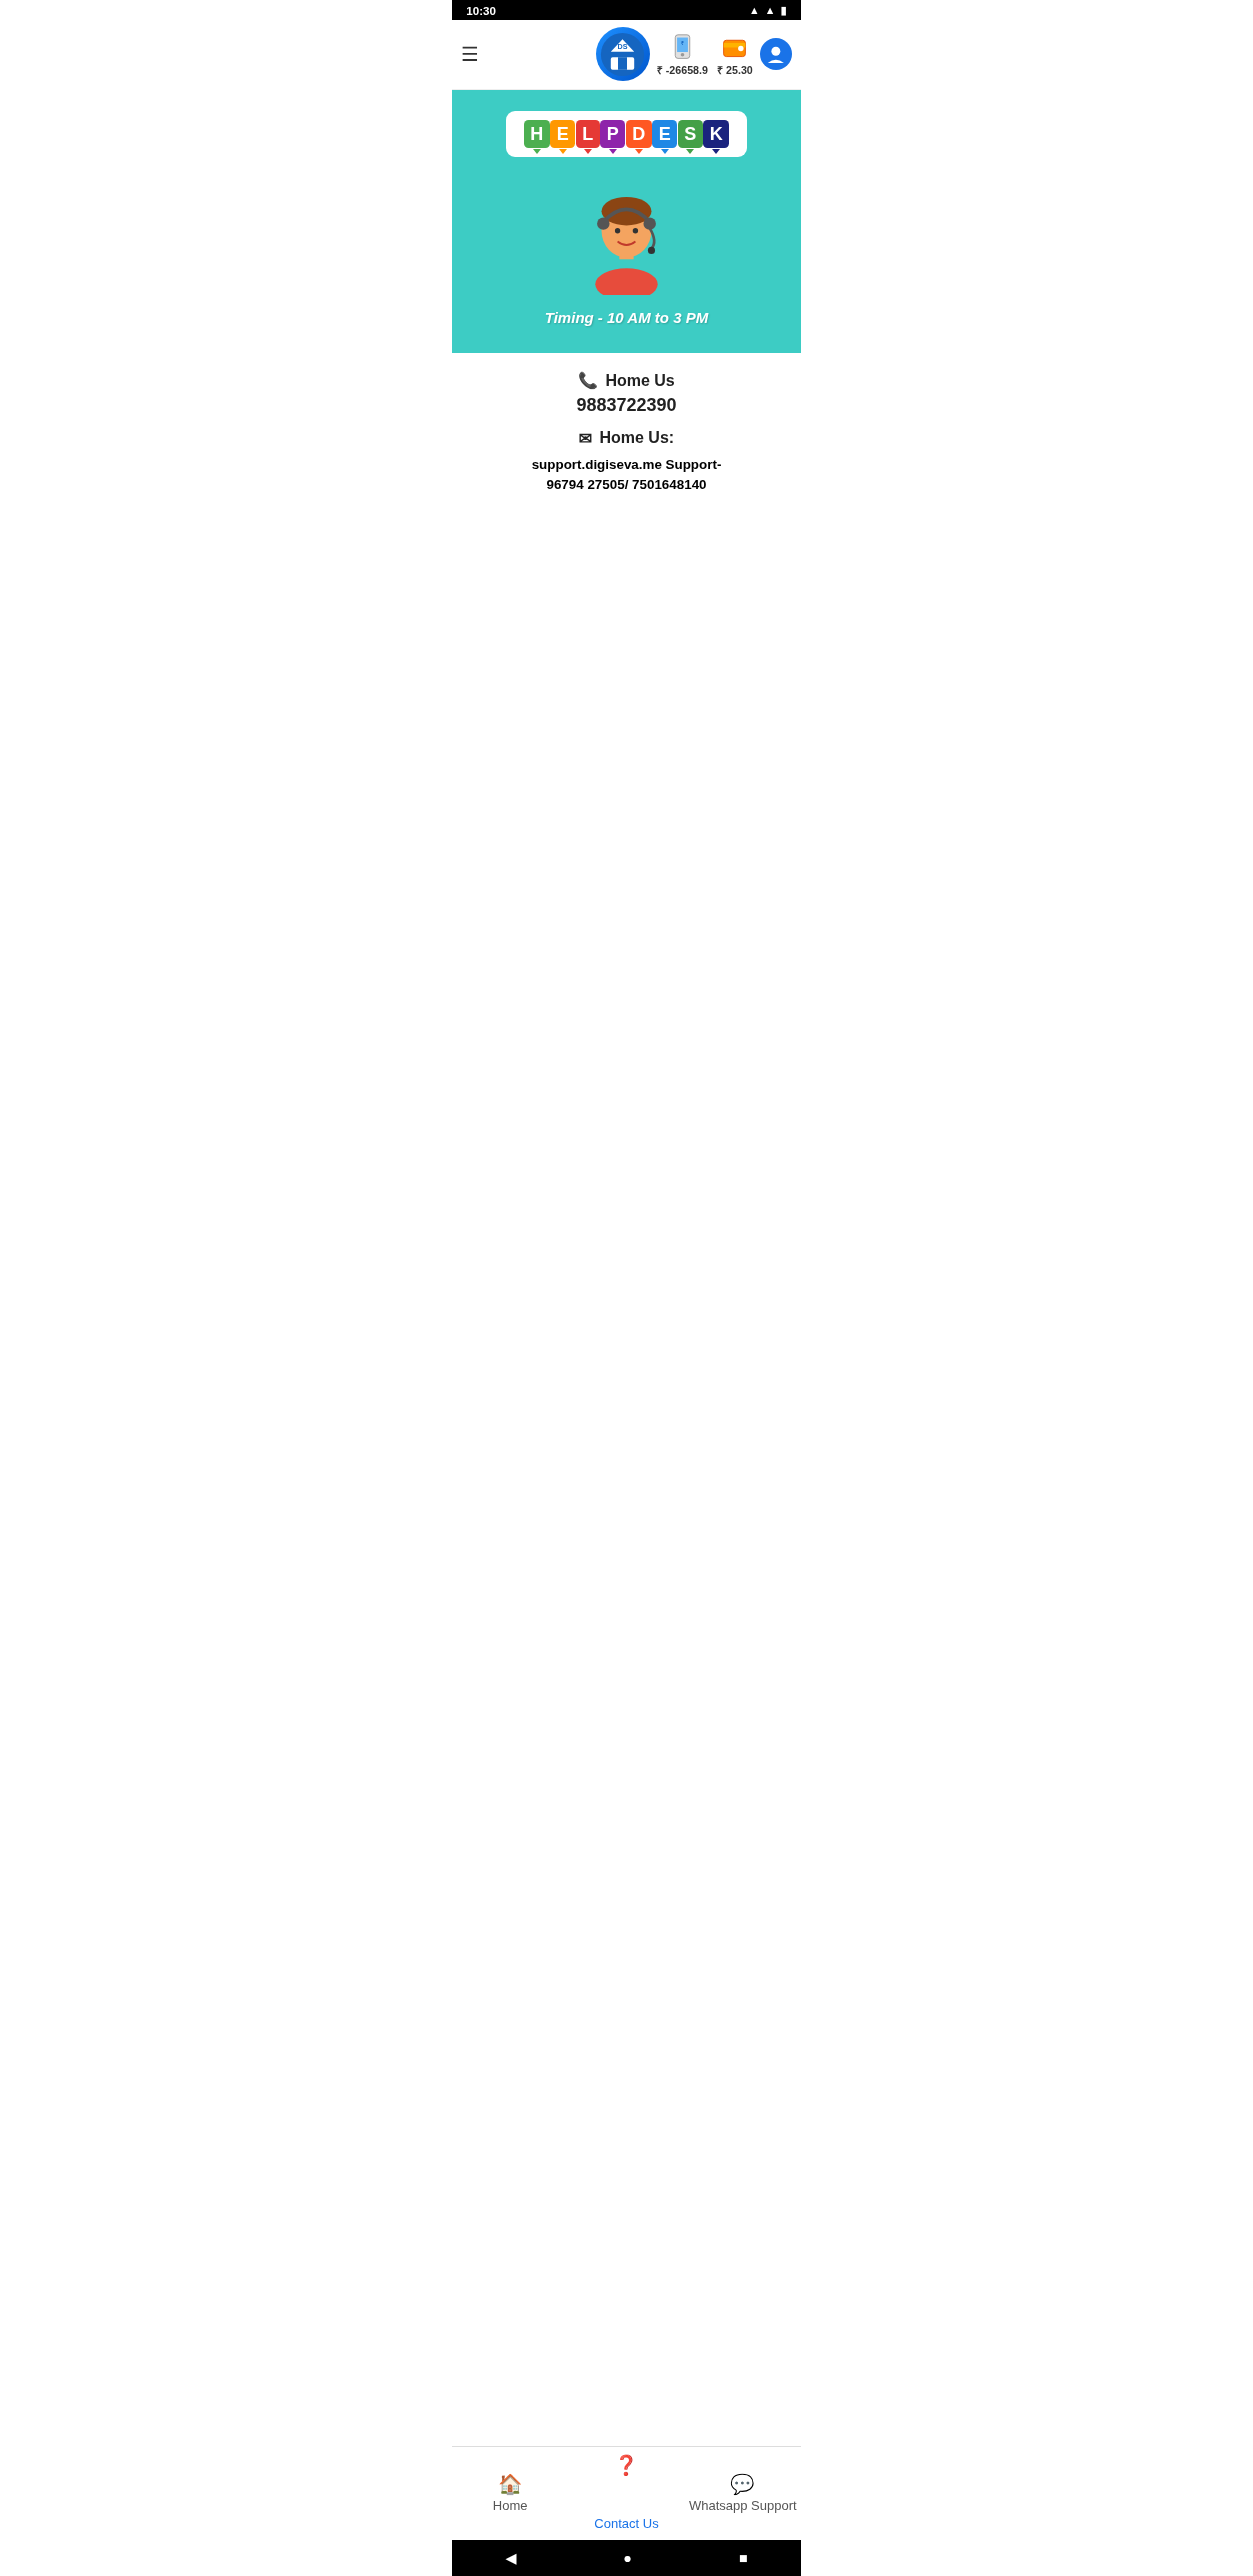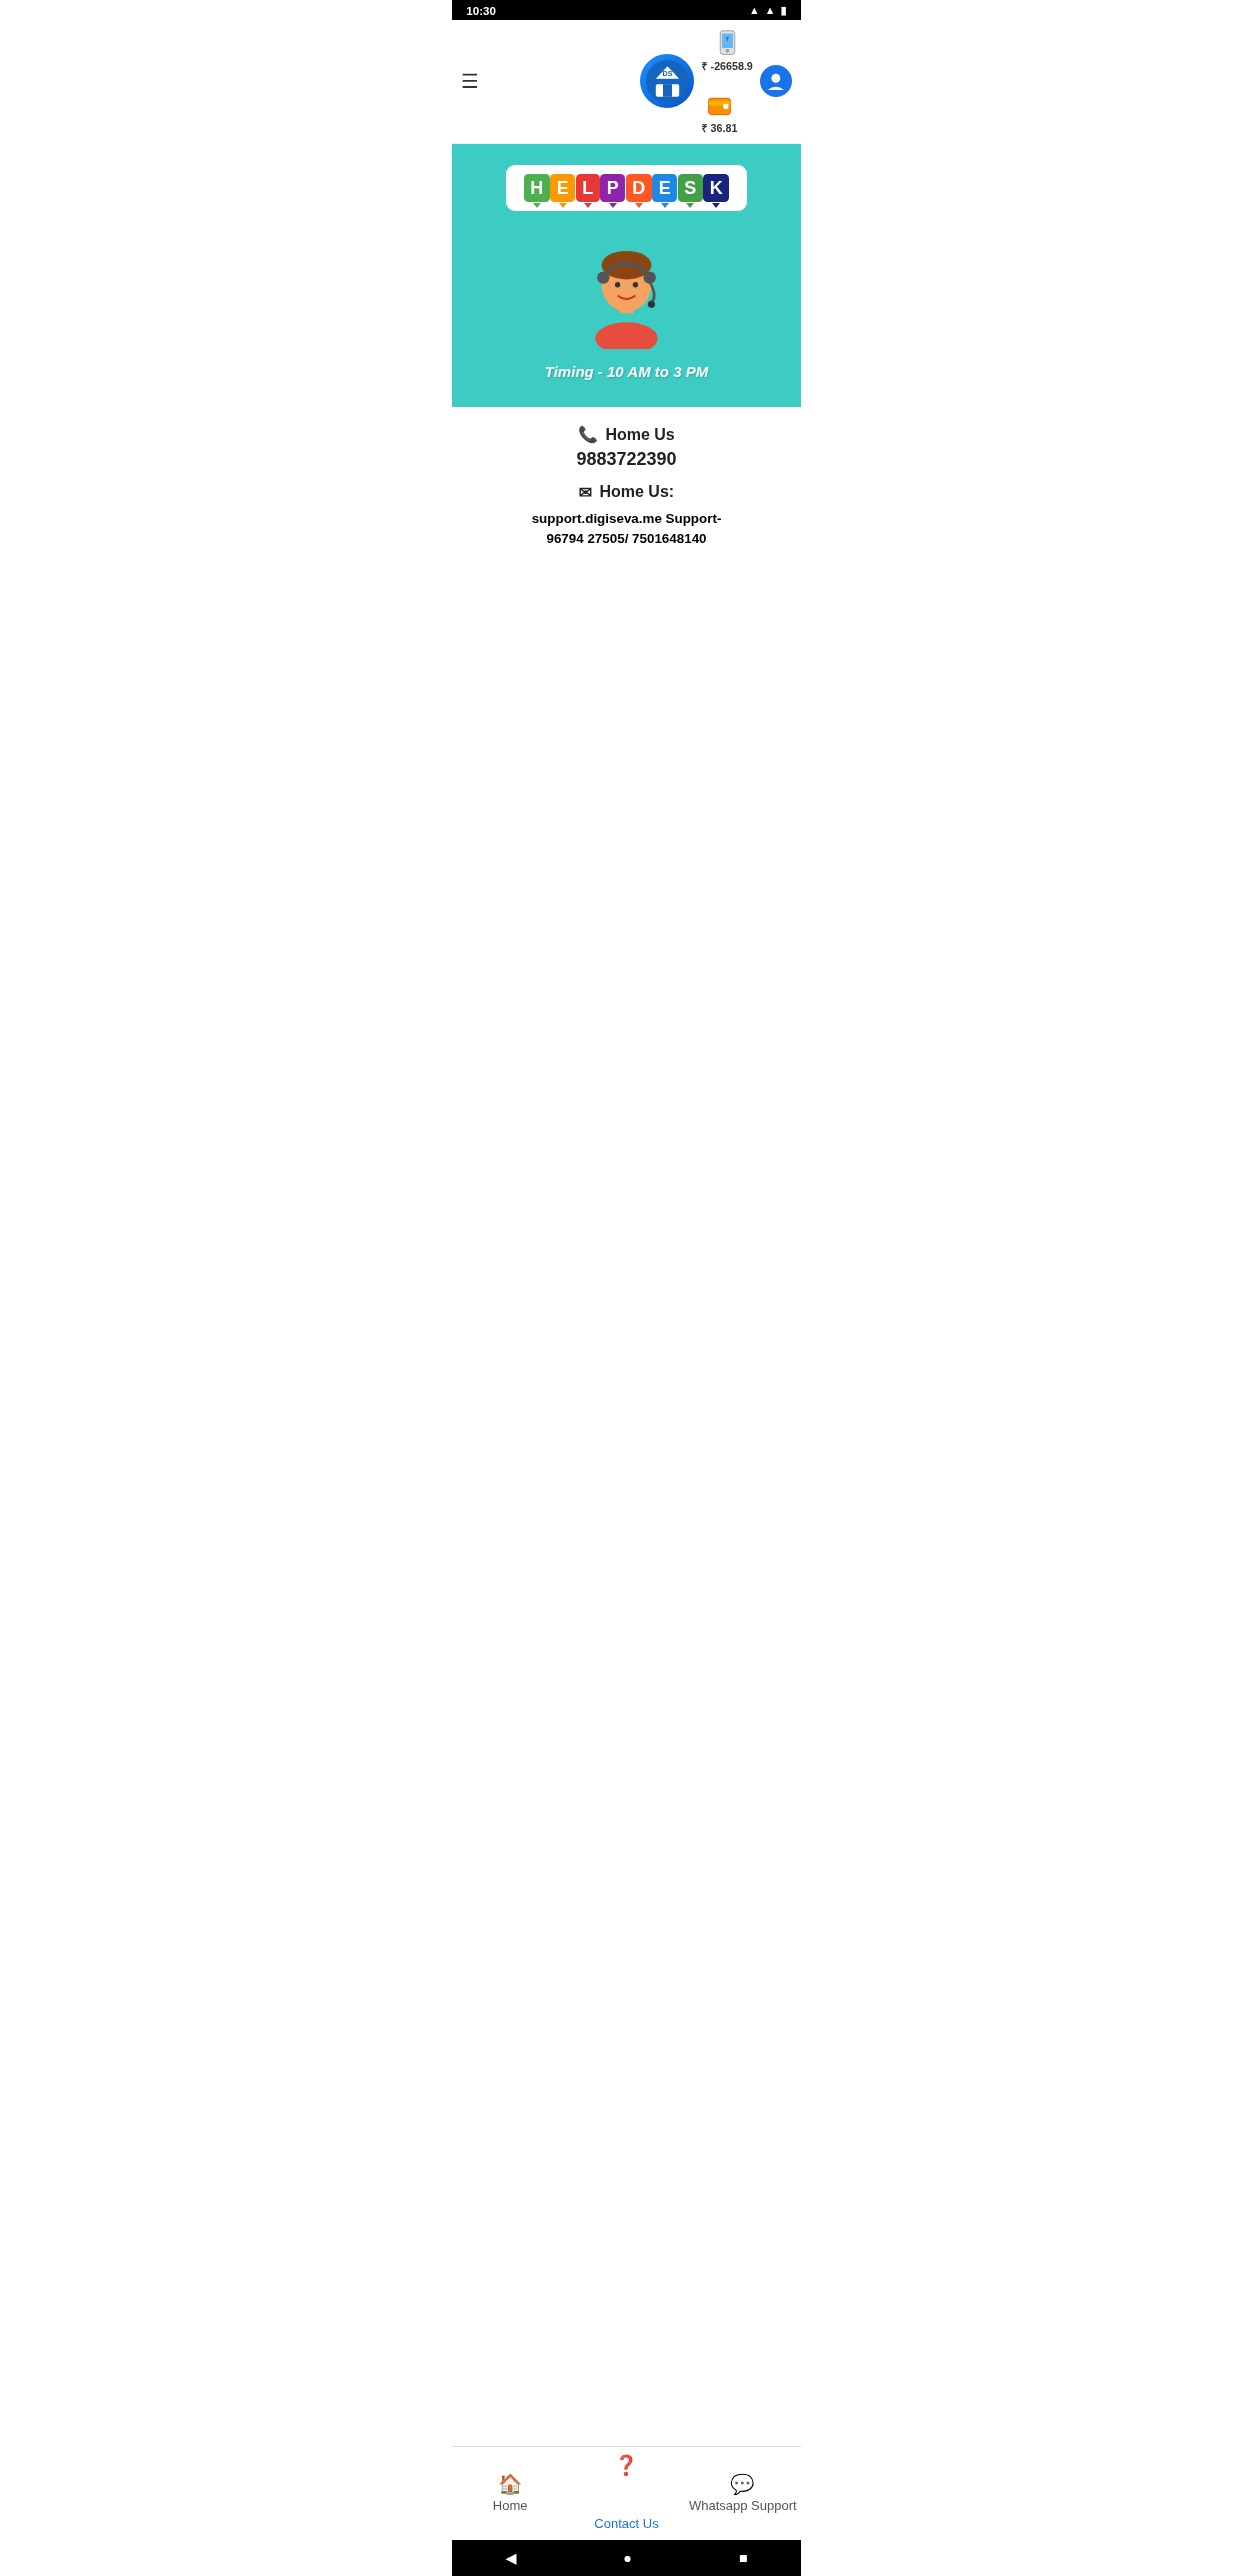--- a/index.html
+++ b/index.html
@@ -63,23 +63,22 @@
       height: 54px;
       border-radius: 50%;
       background: linear-gradient(135deg, #1e90ff, #0055cc);
       display: flex;
       align-items: center;
       justify-content: center;
       overflow: hidden;
     }
     .balance-group {
       display: flex;
-      gap: 16px;
-      align-items: flex-start;
-      flex-direction: column;
+      gap: 9px;
+      align-items: flex-end;
     }
     .balance-item {
       display: flex;
       flex-direction: column;
       align-items: center;
       font-size: 9.8px;
     }
     .balance-item .icon-wrapper {
       width: 32px;
       height: 32px;
@@ -319,21 +318,21 @@
     </div>
 
     <div class="balance-item">
       <div class="icon-wrapper">
         <svg width="29" height="29" viewBox="0 0 32 32">
           <rect x="4" y="8" width="24" height="18" rx="3" fill="#ff8f00" stroke="#e65100" stroke-width="1"></rect>
           <rect x="4" y="11" width="24" height="5" fill="#ffb300"></rect>
           <rect x="20" y="14" width="6" height="6" rx="3" fill="#fff"></rect>
         </svg>
       </div>
-      <span class="amount">₹ 36.81</span>
+      <span class="amount">₹ 25.30</span>
     </div>
   </div>
 
   <div class="profile-icon">
     <svg width="19.7" height="19.7" viewBox="0 0 22 22">
       <circle cx="11" cy="7" r="5" fill="#fff"></circle>
       <path d="M2,20 Q11,13 20,20" fill="#fff"></path>
     </svg>
   </div>
 </div>

